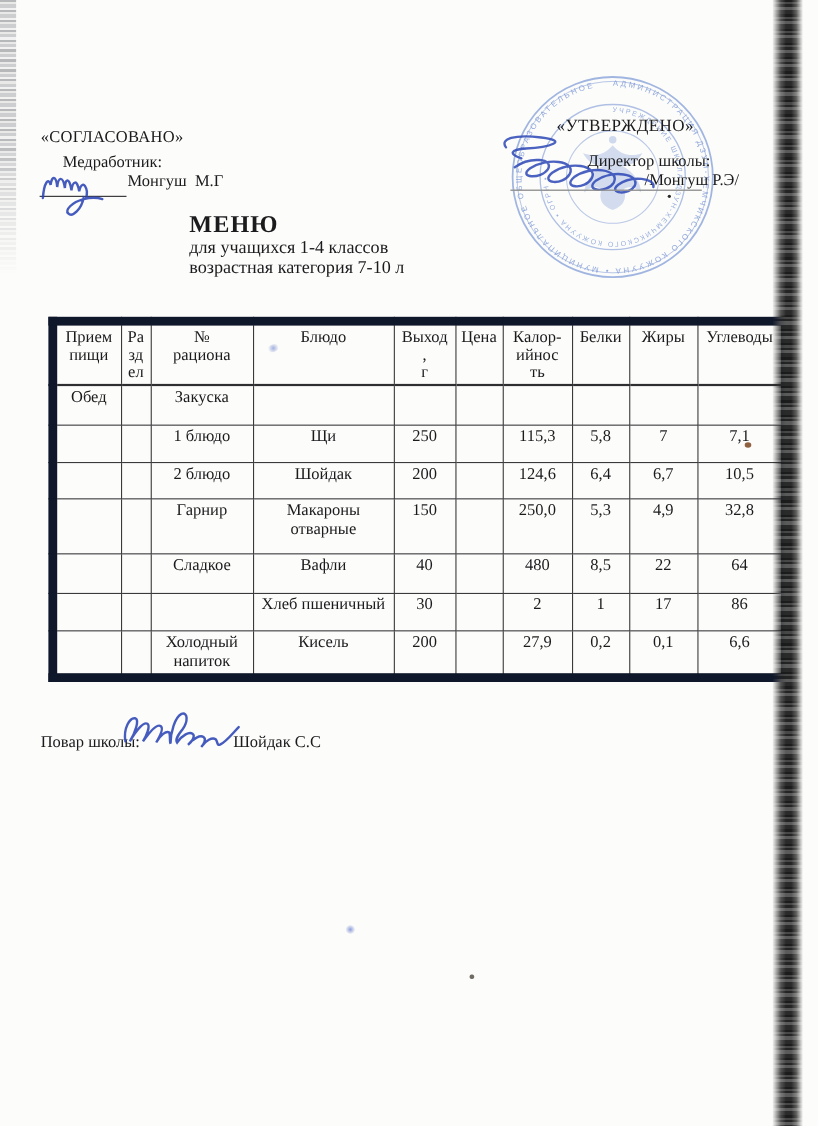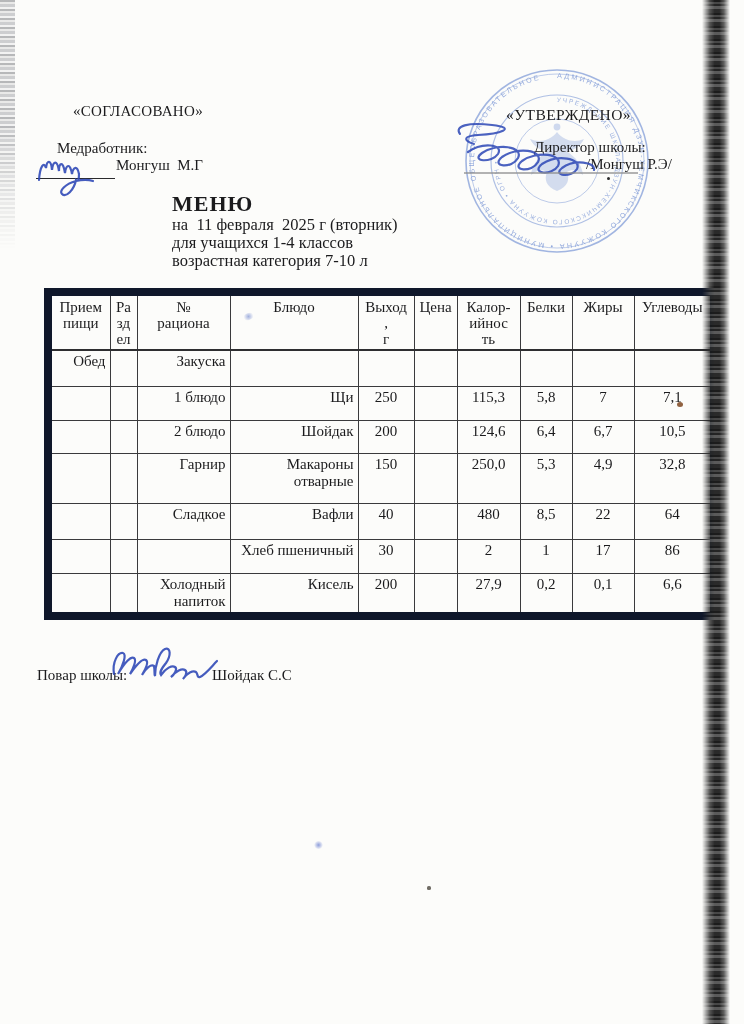--- a/index.html
+++ b/index.html
@@ -22,21 +22,21 @@
     position:absolute;left:44px;top:288px;
     border-collapse:collapse;table-layout:fixed;
     border:8px solid #0f172a;font-size:15px;
   }
   #menu-table th,#menu-table td{
     border:1.5px solid #3a3a3c;vertical-align:top;
     padding:2px 4px;font-weight:normal;line-height:17px;
   }
   #menu-table th{white-space:pre-line;text-align:center;line-height:16px;padding-top:3px;}
   #menu-table thead th{border-bottom:2px solid #2e2e30;}
-  td.cl{text-align:right;}
+  td.cl{text-align:center;}
   td.cc{text-align:center;}
 
   .stamp-svg{left:462px;top:66px;z-index:1;}
   .sig-svg{z-index:3;}
   .txt{z-index:2;}
 
   .edge-left{
     left:0;top:0;width:15px;height:250px;z-index:5;
     background:repeating-linear-gradient(to bottom,
       rgba(118,120,126,.55) 0 2px, rgba(178,179,184,.28) 2px 4px,
@@ -77,21 +77,21 @@
     <text font-family="Liberation Sans, sans-serif" font-size="7.2" letter-spacing="2.1" opacity=".8" fill="#7b97d6">
       <textPath href="#ringOuter">АДМИНИСТРАЦИЯ ДЗУН-ХЕМЧИКСКОГО КОЖУУНА • МУНИЦИПАЛЬНОЕ ОБЩЕОБРАЗОВАТЕЛЬНОЕ </textPath>
     </text>
     <text font-family="Liberation Sans, sans-serif" font-size="6.4" letter-spacing="1.6" opacity=".75" fill="#7b97d6">
       <textPath href="#ringMiddle">УЧРЕЖДЕНИЕ ШКОЛА ДЗУН-ХЕМЧИКСКОГО КОЖУУНА • ОГРН • </textPath>
     </text>
     <path d="M95 66 c-7 9 -18 11 -27 7 c4 8 11 12 18 12 c-10 6 -16 14 -17 24 c6 -5 11 -6 16 -3 c-3 7 -1 15 10 19 c11 -4 13 -12 10 -19 c5 -3 10 -2 16 3 c-1 -10 -7 -18 -17 -24 c7 0 14 -4 18 -12 c-9 4 -20 2 -27 -7 z" opacity=".32" fill="#7b97d6"></path>
     <circle cx="95" cy="61" r="3.4" opacity=".35" fill="#7b97d6"></circle>
   </svg>
 
-  <div class="abs agreed txt" style="left:37px;top:103px;margin-left:36px;">«СОГЛАСОВАНО»</div>
+  <div class="abs agreed txt" style="left:37px;top:117px;">«СОГЛАСОВАНО»</div>
   <div class="abs lbl txt" style="left:37px;top:139px;margin-left:20px;">Медработник:</div>
   <div class="abs sig-underline txt" style="left:36px;top:158px;width:79px;"></div>
   <div class="abs lbl txt" style="left:116px;top:156px;">Монгуш  М.Г</div>
 
   <svg class="abs sig-svg" style="left:32px;top:146px;" width="120" height="58" viewBox="0 0 120 58">
     <path d="M7 34 C8 20 12 15 14 22 C15 14 19 13 20 24 C21 15 25 13 27 25 C27 17 31 14 33 27 C34 19 38 16 40 28 C41 22 45 18 47 28 C47 34 46 36 44 34 C42 44 34 52 30 48 C27 45 33 38 44 35 C52 33 58 34 61 35" fill="none" stroke-width="2.2" stroke-linecap="round" opacity=".88" stroke="#2b46b5"></path>
   </svg>
 
   <div class="abs approved txt" style="left:506px;top:106px;">«УТВЕРЖДЕНО»</div>
   <div class="abs lbl txt" style="left:534px;top:138px;">Директор школы:</div>
@@ -99,21 +99,20 @@
   <div class="abs dot-dark"></div>
 
   <svg class="abs sig-svg" style="left:448px;top:118px;" width="205" height="70" viewBox="0 0 205 70">
     <path d="M12 16 C6 8 20 4 44 7 C70 10 52 16 30 17 C16 18 14 22 26 26" fill="none" stroke-width="2.1" stroke-linecap="round" opacity=".85" stroke="#2b46b5"></path>
     <path d="M20 34 C34 24 56 26 50 36 C44 45 22 44 34 35 C49 25 76 28 70 40 C64 51 42 49 54 39 C69 28 96 32 90 44 C84 55 62 53 74 43 C89 32 116 36 110 48 C104 58 82 56 94 46 C109 36 134 40 129 51 C124 60 104 58 114 50 C126 41 148 44 146 52" fill="none" stroke-width="2.2" stroke-linecap="round" opacity=".85" stroke="#2b46b5"></path>
     <path d="M16 55 H190" fill="none" stroke="#8f8f8f" stroke-width="1.4" opacity=".9"></path>
   </svg>
 
   <div class="abs title-block">
     <div class="title-heading">МЕНЮ</div>
-    <div class="title-line">на  11 февраля  2025 г (вторник)</div>
     <div class="title-line">для учащихся 1-4 классов</div>
     <div class="title-line">возрастная категория 7-10 л</div>
   </div>
 
   <table id="menu-table">
     <colgroup id="menu-cols">
         <col style="width: 62px;">
         <col style="width: 27px;">
         <col style="width: 93px;">
         <col style="width: 128px;">

